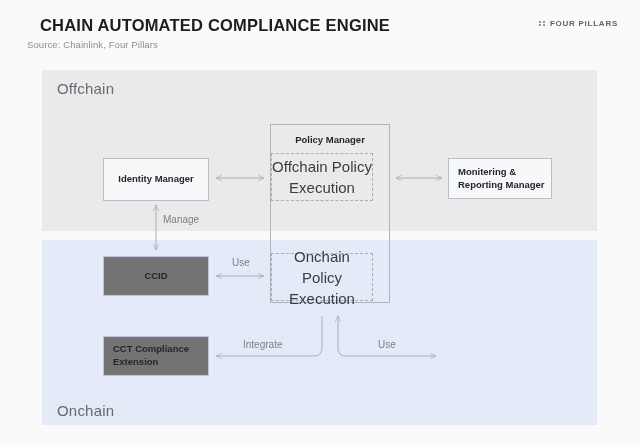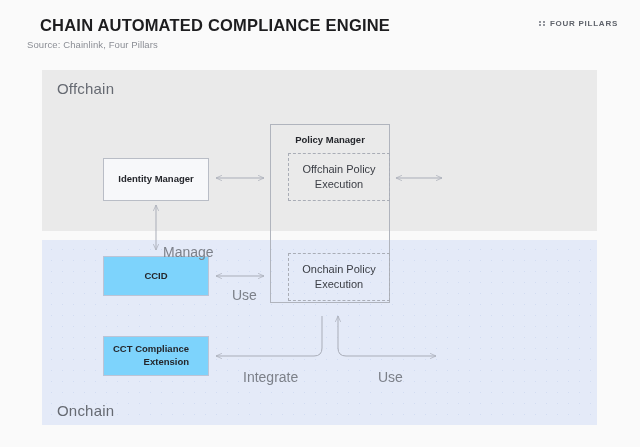--- a/index.html
+++ b/index.html
@@ -51,51 +51,51 @@
 
   
   .node{
     position:absolute;box-sizing:border-box;
     border:1px solid #b9bdc6;background:#f7f8fa;
     font-size:9.5px;font-weight:700;color:#24262b;line-height:1.35;
     display:flex;align-items:center;z-index:4;
   }
   .node.center{justify-content:center;text-align:center;}
   .node.left{justify-content:flex-start;text-align:left;padding-left:9px;}
-  .node.blue{background:#7dd3fc;border-color:#bcc4d6;text-align:right;}
+  .node.blue{background:#737373;border-color:#bcc4d6;}
 
   #identity-manager{left:103px;top:158px;width:106px;height:43px;}
   #monitoring-manager{left:448px;top:158px;width:104px;height:41px;}
   #ccid{left:103px;top:256px;width:106px;height:40px;}
   #cct-ext{left:103px;top:336px;width:106px;height:40px;}
   #ccip-tx{left:442px;top:336px;width:118px;height:40px;}
 
   
   #policy-manager{
     position:absolute;left:270px;top:124px;width:120px;height:179px;
     box-sizing:border-box;border:1px solid #b0b4bd;background:transparent;z-index:5;
   }
   .pm-title{
     position:absolute;left:0;right:0;top:9px;text-align:center;
     font-size:9.5px;font-weight:700;color:#24262b;
   }
   .pm-sub{
-    position:absolute;left:17px;width:102px;box-sizing:border-box;
+    position:absolute;left:0;width:102px;box-sizing:border-box;
     border:1px dashed #a9adb6;
     display:flex;align-items:center;justify-content:center;text-align:center;
-    font-size:11px;color:#3a3d44;line-height:1.4;
+    font-size:15px;color:#3a3d44;line-height:1.4;
   }
   #pm-offchain{top:28px;height:48px;}
   #pm-onchain{top:128px;height:48px;}
 
   
   svg#wires{position:absolute;inset:0;width:640px;height:447px;z-index:6;pointer-events:none;}
   svg#wires path,svg#wires line{fill:none;stroke:#a9adb8;stroke-width:1;}
   .edge-label{
-    position:absolute;font-size:14px;color:#7c8089;z-index:7;white-space:nowrap;margin-top:30px;
+    position:absolute;font-size:10px;color:#7c8089;z-index:7;white-space:nowrap;
   }
   #lbl-manage{left:163px;top:214px;}
   #lbl-use-ccid{left:232px;top:257px;}
   #lbl-integrate{left:243px;top:339px;}
   #lbl-use-ccip{left:378px;top:339px;}
 </style>
 </head>
 <body>
 
 <div id="root">
@@ -142,20 +142,26 @@
 
   <div class="edge-label" id="lbl-manage">Manage</div>
   <div class="edge-label" id="lbl-use-ccid">Use</div>
   <div class="edge-label" id="lbl-integrate">Integrate</div>
   <div class="edge-label" id="lbl-use-ccip">Use</div>
 
   <div class="node center" id="identity-manager">
     <span>Identity Manager</span>
   </div>
 
+  <div class="node left" id="monitoring-manager">
+    <span>
+      <span>Monitering &amp;</span><br>
+      <span>Reporting Manager</span>
+    </span>
+  </div>
 
   <div class="node center blue" id="ccid">
     <span>CCID</span>
   </div>
 
   <div class="node left blue" id="cct-ext">
     <span>
       <span>CCT Compliance</span><br>
       <span>Extension</span>
     </span>

